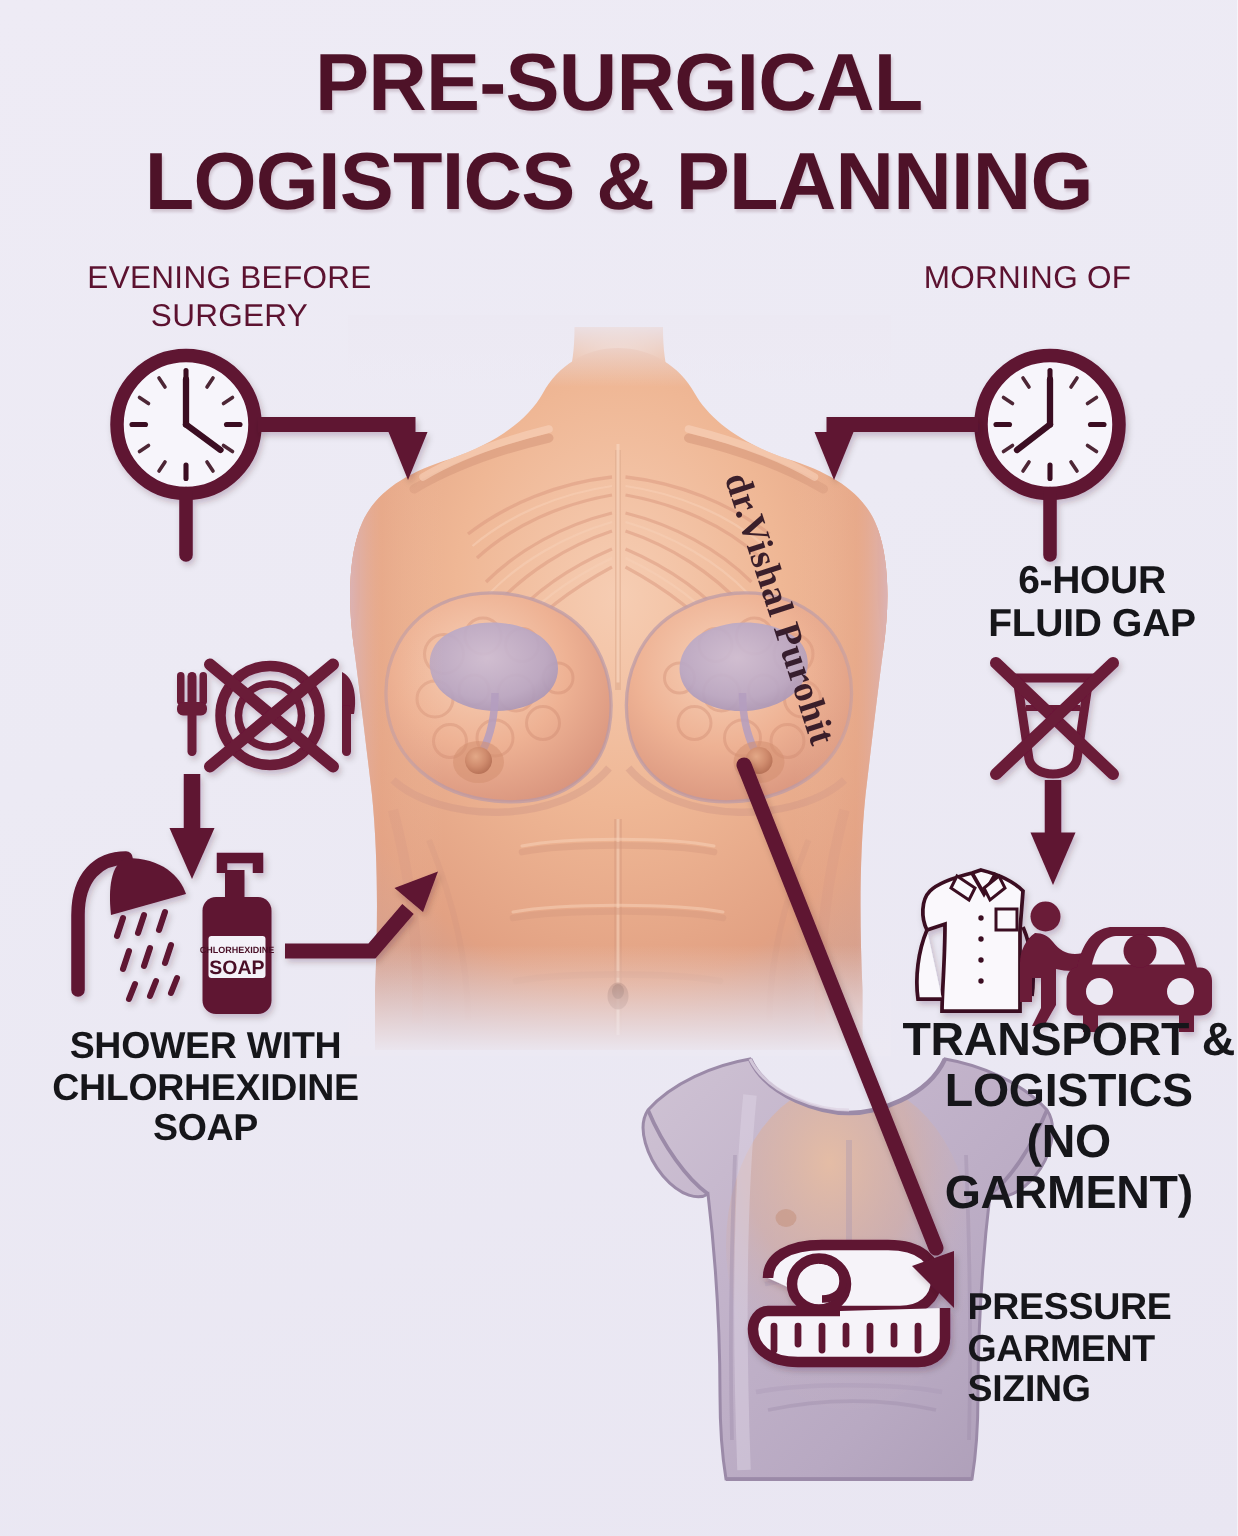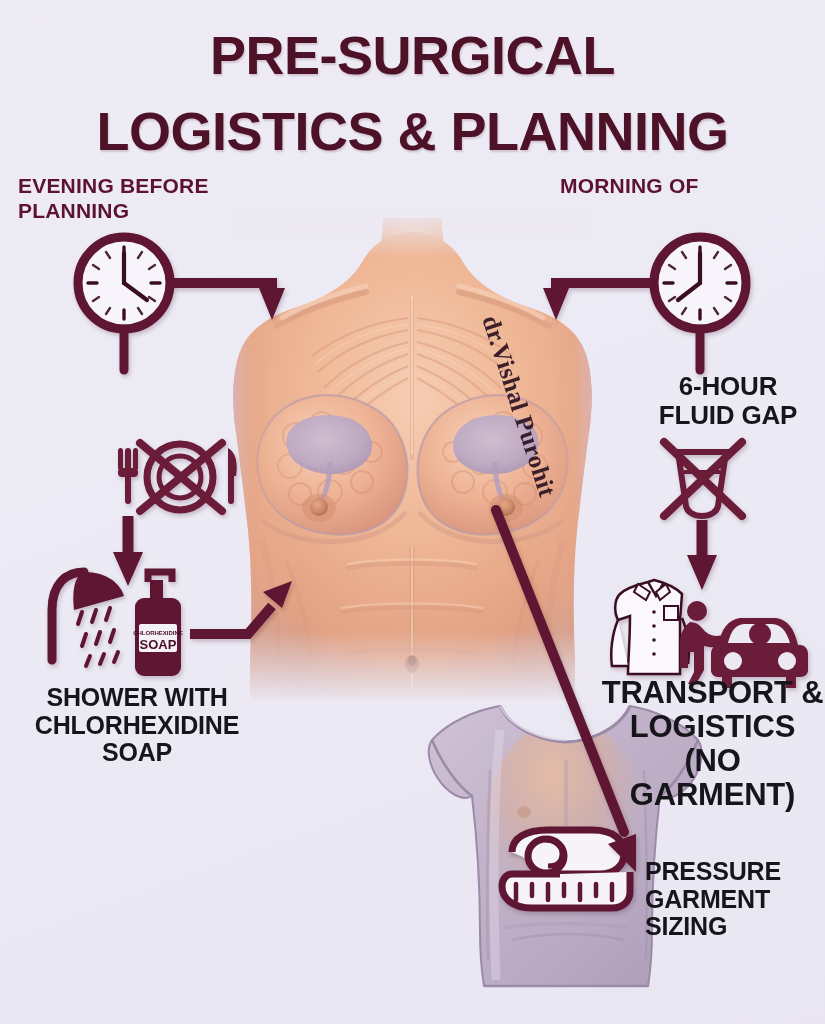--- a/index.html
+++ b/index.html
@@ -28,27 +28,28 @@
     line-height: 1.0;
   }
   .title-line {
     font-family: "Liberation Sans", sans-serif;
     font-weight: 700;
     color: #4e1228;
     letter-spacing: -0.5px;
     text-shadow: 1px 2px 2px rgba(80,30,50,0.18);
   }
   .title-line.l1 { font-size: 54px; }
-  .title-line.l2 { font-size: 54px; margin-top: 22px; }
+  .title-line.l2 { font-size: 54px; margin-top: 12px; }
 
   .section-header {
     position: absolute;
-    font-weight: 700;
+    font-weight: 400;
     font-size: 21px;
     color: #5c1230;
+    text-align: center;
     line-height: 1.18;
     letter-spacing: 0.2px;
   }
   #hdr-left  { left: 18px;  top: 174px; width: 270px; }
   #hdr-right { left: 560px; top: 174px; width: 250px; }
 
   
   .step-label {
     position: absolute;
     font-weight: 700;
@@ -588,21 +589,21 @@
     </g>
   </svg>
 
   <div class="title-block">
     <div class="title-line l1">PRE-SURGICAL</div>
     <div class="title-line l2">LOGISTICS &amp; PLANNING</div>
   </div>
 
   <div class="section-header" id="hdr-left">
     <div>EVENING BEFORE</div>
-    <div>PLANNING</div>
+    <div>SURGERY</div>
   </div>
 
   <div class="section-header" id="hdr-right">
     <div>MORNING OF</div>
   </div>
 
 
   <div class="step-label" id="lbl-fluid">
     <div>6-HOUR</div>
     <div>FLUID GAP</div>

